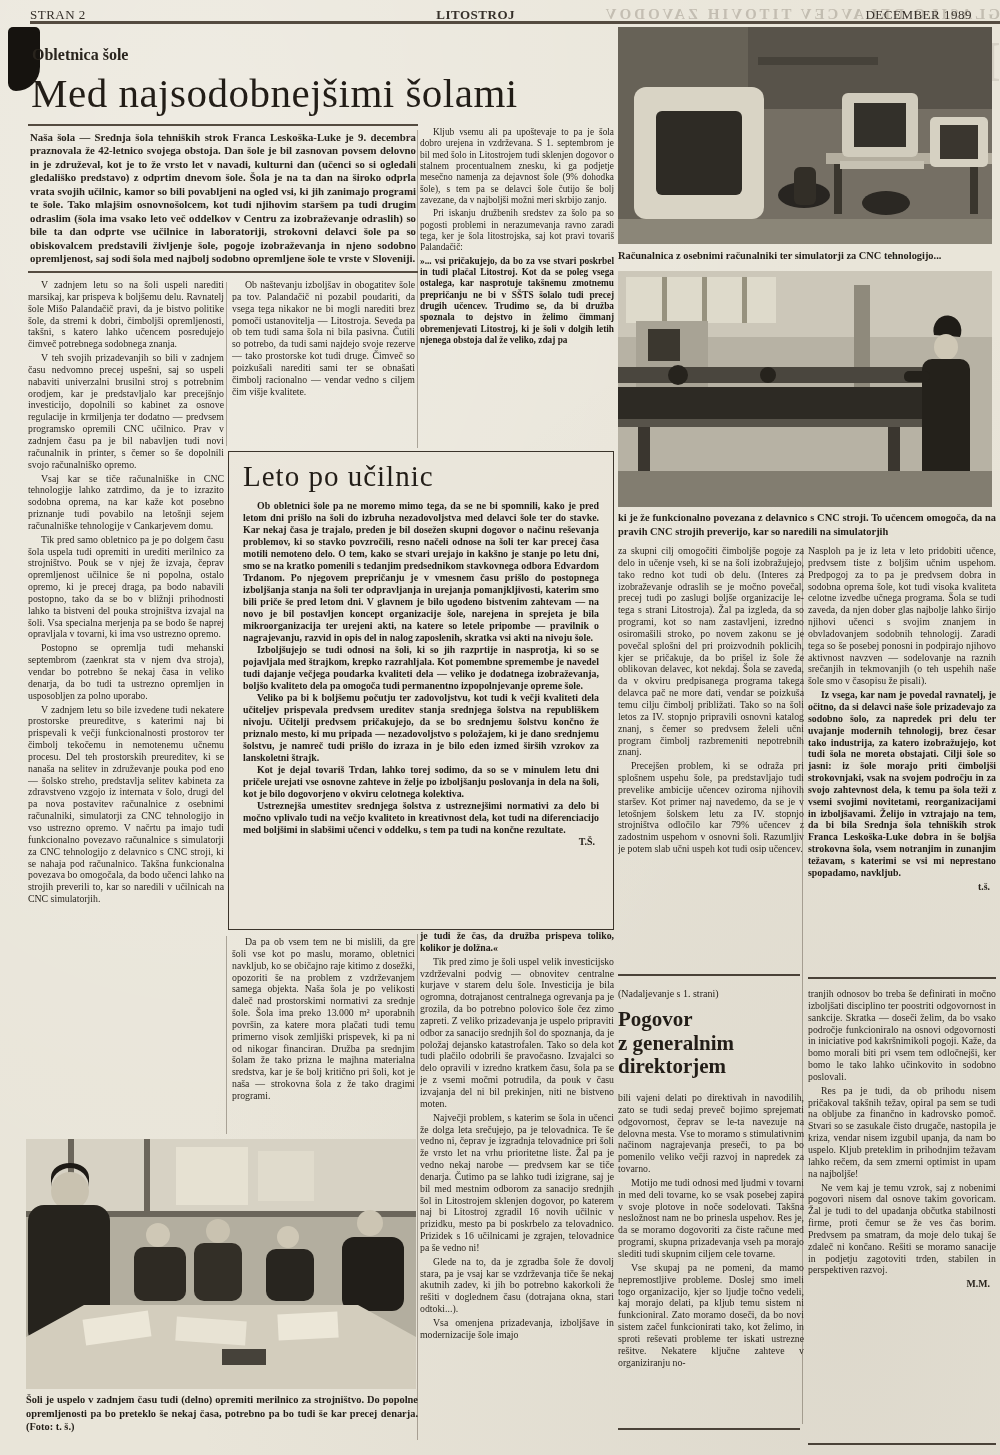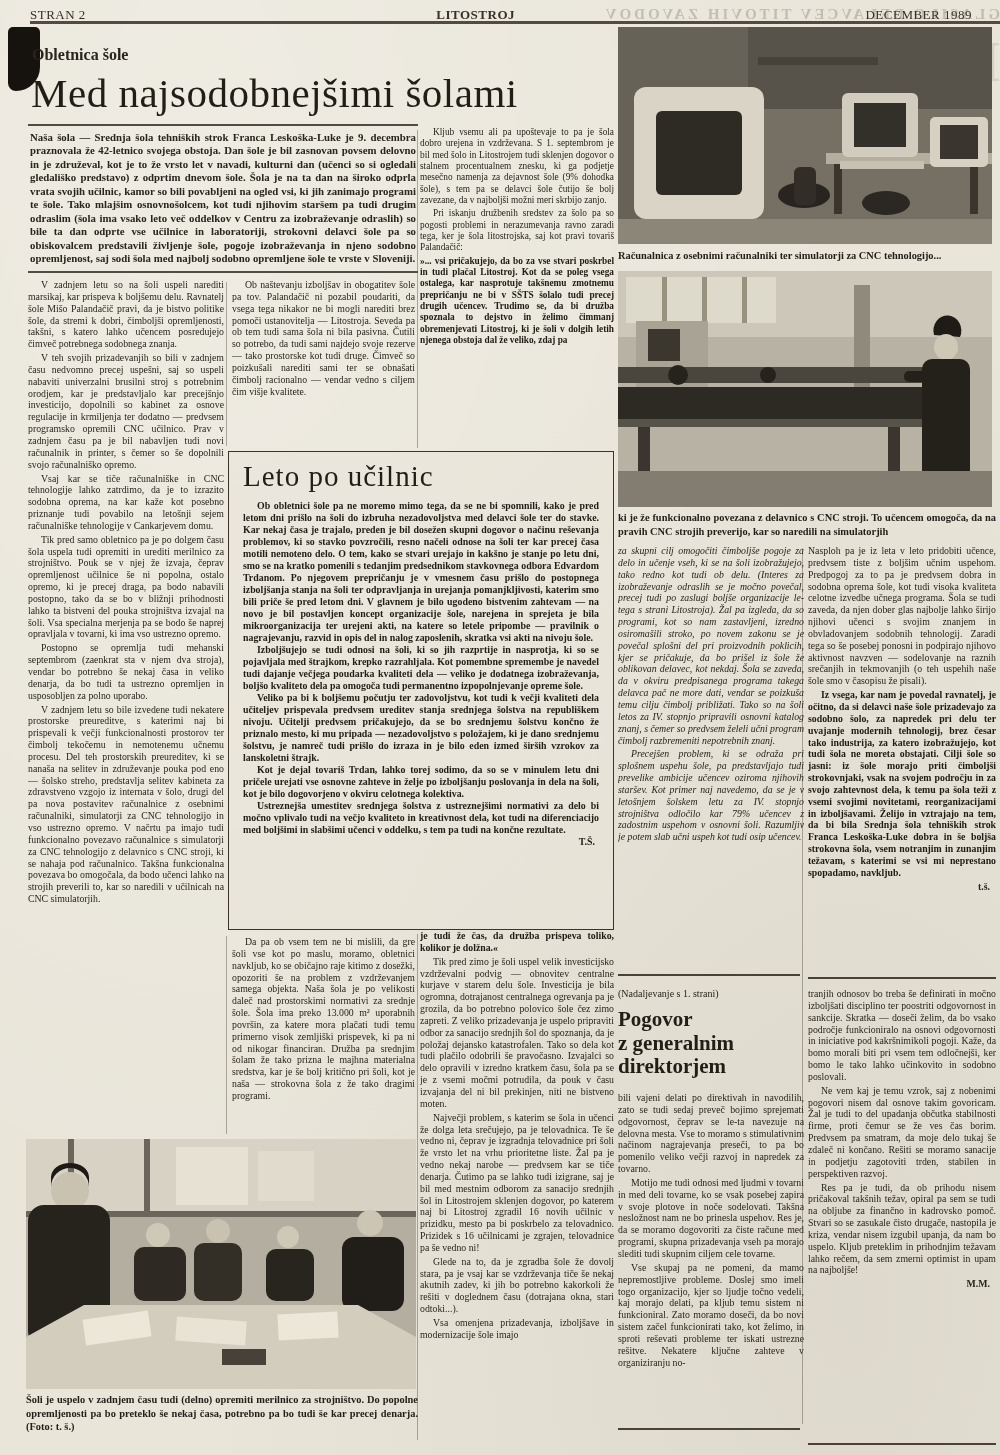--- a/index.html
+++ b/index.html
@@ -190,21 +190,21 @@
       <rect x="316" y="98" width="62" height="74" rx="12" fill="#211e19"></rect>
       <polygon points="0,250 0,198 58,166 332,166 390,198 390,250" fill="#d3cdbd"></polygon>
       <rect x="58" y="176" width="66" height="26" fill="#ece7d8" transform="rotate(-8 91 189)"></rect>
       <rect x="150" y="180" width="70" height="24" fill="#e8e3d4" transform="rotate(4 185 192)"></rect>
       <rect x="252" y="174" width="60" height="26" fill="#ece7d8" transform="rotate(-3 282 187)"></rect>
       <rect x="196" y="210" width="44" height="16" fill="#46423a"></rect>
     </svg>
   </div>
   <div class="abs cap" style="top:1393px;left:26px;width:392px;">Šoli je uspelo v zadnjem času tudi (delno) opremiti merilnico za strojništvo. Do popolne opremljenosti pa bo preteklo še nekaj časa, potrebno pa bo tudi še kar precej denarja. (Foto: t. š.)</div>
 
-  <div class="abs col" style="top:545px;left:618px;width:186px;height:420px;font-style:italic;">
+  <div class="abs col" style="top:545px;left:618px;width:186px;height:420px;">
       <p class="n">za skupni cilj omogočiti čimboljše pogoje za delo in učenje vseh, ki se na šoli izobražujejo, tako redno kot tudi ob delu. (Interes za izobraževanje odraslih se je močno povečal, precej tudi po zaslugi boljše organizacije le-tega s strani Litostroja). Žal pa izgleda, da so programi, kot so nam zastavljeni, izredno osiromašili stroko, po novem zakonu se je povečal splošni del pri proizvodnih poklicih, kjer se pričakuje, da bo prišel iz šole že oblikovan delavec, kot nekdaj. Šola se zaveda, da v okviru predpisanega programa takega delavca pač ne more dati, vendar se poizkuša temu cilju čimbolj približati. Tako so na šoli letos za IV. stopnjo pripravili osnovni katalog znanj, s čemer so predvsem želeli učni program čimbolj razbremeniti nepotrebnih znanj.</p>
       <p>Precejšen problem, ki se odraža pri splošnem uspehu šole, pa predstavljajo tudi prevelike ambicije učencev oziroma njihovih staršev. Kot primer naj navedemo, da se je v letošnjem šolskem letu za IV. stopnjo strojništva odločilo kar 79% učencev z zadostnim uspehom v osnovni šoli. Razumljiv je potem slab učni uspeh kot tudi osip učencev.</p>
     </div>
   <div class="abs col" style="top:545px;left:808px;width:188px;height:424px;">
       <p class="n">Nasploh pa je iz leta v leto pridobiti učence, predvsem tiste z boljšim učnim uspehom. Predpogoj za to pa je predvsem dobra in sodobna oprema šole, kot tudi visoka kvaliteta celotne izvedbe učnega programa. Šola se tudi zaveda, da njen dober glas najbolje lahko širijo njihovi učenci s svojim znanjem in obvladovanjem sodobnih tehnologij. Zaradi tega so še posebej ponosni in podpirajo njihovo aktivnost navzven — sodelovanje na raznih srečanjih in tekmovanjih (o teh uspehih naše šole smo v časopisu že pisali).</p>
       <p class="b">Iz vsega, kar nam je povedal ravnatelj, je očitno, da si delavci naše šole prizadevajo za sodobno šolo, za napredek pri delu ter uvajanje modernih tehnologij, brez česar tako industrija, za katero izobražujejo, kot tudi šola ne moreta obstajati. Cilji šole so jasni: iz šole morajo priti čimboljši strokovnjaki, vsak na svojem področju in za svojo zahtevnost dela, k temu pa šola teži z vsemi svojimi novitetami, reorganizacijami in izboljšavami. Želijo in vztrajajo na tem, da bi bila Srednja šola tehniških strok Franca Leskoška-Luke dobra in še boljša strokovna šola, vsem notranjim in zunanjim težavam, s katerimi se vsi mi neprestano spopadamo, navkljub.</p>
       <p class="sig">t.š.</p>
     </div>
 
   <div class="abs hr2" style="top:974px;left:618px;width:182px;"></div>
@@ -215,21 +215,21 @@
 z generalnim
 direktorjem</h3>
 
   <div class="abs col" style="top:1092px;left:618px;width:186px;height:332px;">
       <p class="n">bili vajeni delati po direktivah in navodilih, zato se tudi sedaj preveč bojimo sprejemati odgovornost, čeprav se le-ta navezuje na delovna mesta. Vse to moramo s stimulativnim načinom nagrajevanja preseči, to pa bo pomenilo veliko večji razvoj in napredek za tovarno.</p>
       <p>Motijo me tudi odnosi med ljudmi v tovarni in med deli tovarne, ko se vsak posebej zapira v svoje plotove in noče sodelovati. Takšna nesložnost nam ne bo prinesla uspehov. Res je, da se moramo dogovoriti za čiste račune med programi, skupna prizadevanja vseh pa morajo slediti tudi skupnim ciljem cele tovarne.</p>
       <p>Vse skupaj pa ne pomeni, da mamo nepremostljive probleme. Doslej smo imeli togo organizacijo, kjer so ljudje točno vedeli, kaj morajo delati, pa kljub temu sistem ni funkcioniral. Zato moramo doseči, da bo novi sistem začel funkcionirati tako, kot želimo, in sproti reševati probleme ter iskati ustrezne rešitve. Nekatere ključne zahteve v organiziranju no-</p>
     </div>
   <div class="abs col" style="top:988px;left:808px;width:188px;height:448px;">
       <p class="n">tranjih odnosov bo treba še definirati in močno izboljšati disciplino ter poostriti odgovornost in sankcije. Skratka — doseči želim, da bo vsako področje funkcioniralo na osnovi odgovornosti in iniciative pod kakršnimikoli pogoji. Kaže, da bomo morali biti pri vsem tem odločnejši, ker bomo le tako lahko učinkovito in sodobno poslovali.</p>
+      <p>Res pa je tudi, da ob prihodu nisem pričakoval takšnih težav, opiral pa sem se tudi na obljube za finančno in kadrovsko pomoč. Stvari so se zasukale čisto drugače, nastopila je kriza, vendar nisem izgubil upanja, da nam bo uspelo. Kljub preteklim in prihodnjim težavam lahko rečem, da sem zmerni optimist in upam na najboljše!</p>
       <p>Ne vem kaj je temu vzrok, saj z nobenimi pogovori nisem dal osnove takim govoricam. Žal je tudi to del upadanja občutka stabilnosti firme, proti čemur se že ves čas borim. Predvsem pa smatram, da moje delo tukaj še zdaleč ni končano. Rešiti se moramo sanacije in podjetju zagotoviti trden, stabilen in perspektiven razvoj.</p>
-      <p>Res pa je tudi, da ob prihodu nisem pričakoval takšnih težav, opiral pa sem se tudi na obljube za finančno in kadrovsko pomoč. Stvari so se zasukale čisto drugače, nastopila je kriza, vendar nisem izgubil upanja, da nam bo uspelo. Kljub preteklim in prihodnjim težavam lahko rečem, da sem zmerni optimist in upam na najboljše!</p>
       <p class="sig">M.M.</p>
     </div>
 
   <div class="abs hr2" style="top:1428px;left:618px;width:182px;"></div>
   <div class="abs hr2" style="top:1443px;left:808px;width:188px;"></div>
 
 </div>
 
 </body></html>

